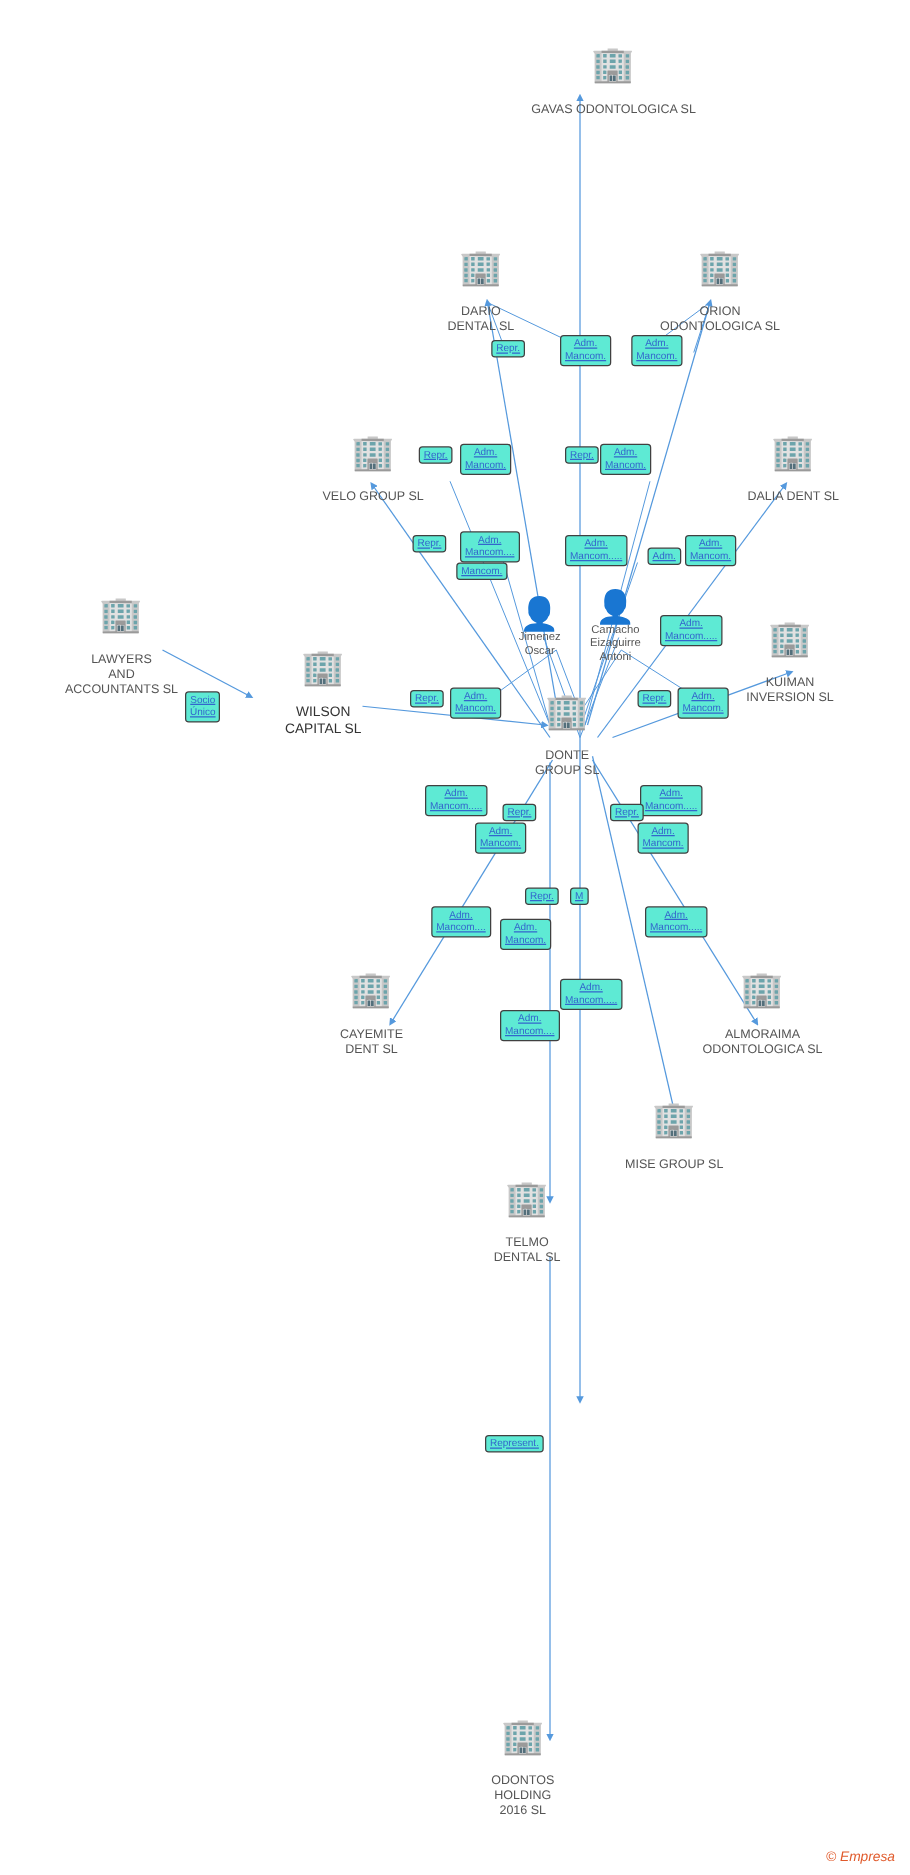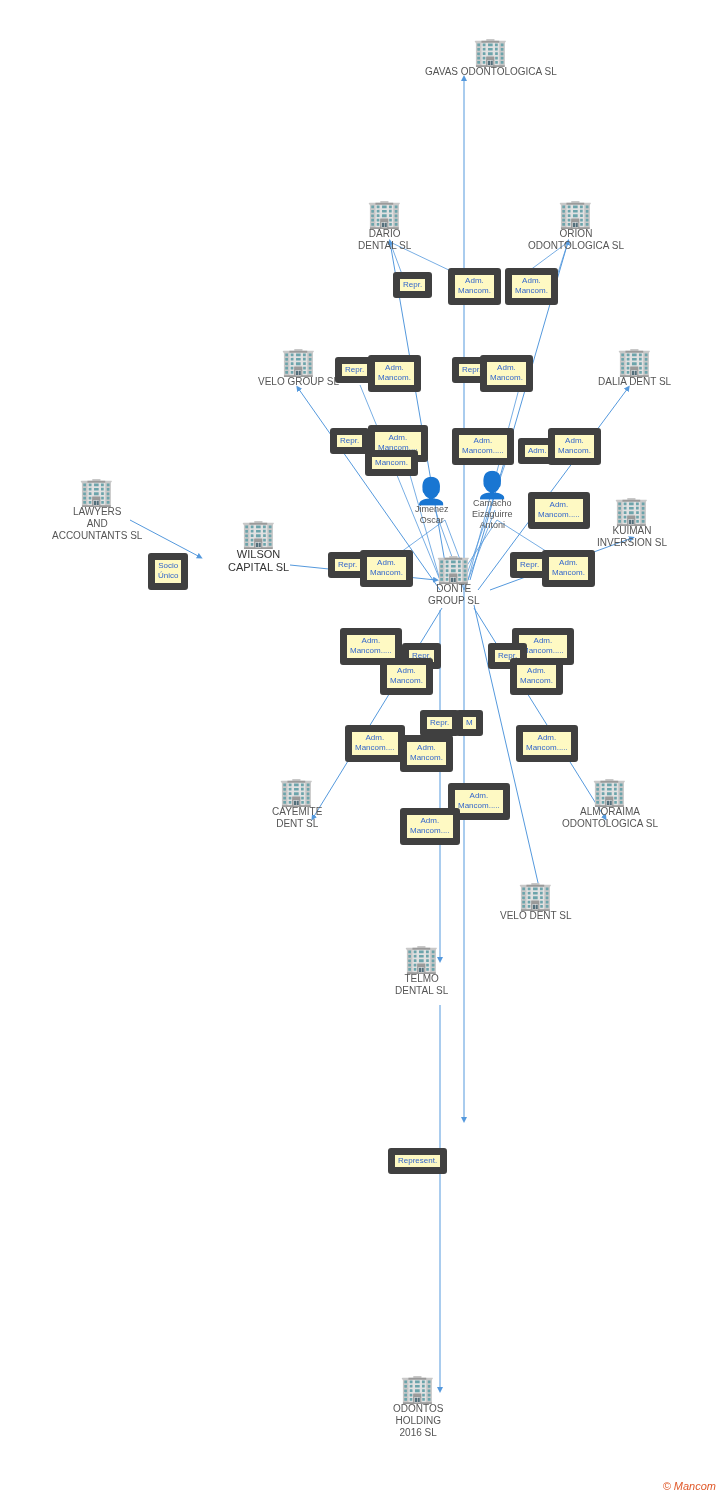--- a/index.html
+++ b/index.html
@@ -32,21 +32,21 @@
     }
     .building-icon {
       font-size: 28px;
       line-height: 1;
     }
     .building-icon.orange { color: #e05a2b; }
     .building-icon.gray { color: #888888; }
     .node-label {
       font-size: 10px;
       color: #555555;
-      margin-top: 0;
+      margin-top: 16px;
       line-height: 1.2;
       white-space: nowrap;
       text-align: center;
     }
     .node-label.bold {
       font-weight: normal;
       font-size: 11px;
       color: #333;
     }
     .person-icon {
@@ -55,29 +55,30 @@
       line-height: 1;
     }
     .person-label {
       font-size: 9px;
       color: #555;
       line-height: 1.2;
       text-align: center;
     }
     .rel-badge {
       position: absolute;
-      background: #fef9c3;
-      border: 7px solid #404040;
+      background: #5eead4;
+      border: 1px solid #404040;
       border-radius: 3px;
       font-size: 8px;
       color: #3366cc;
       padding: 1px 3px;
       text-align: center;
       line-height: 1.3;
       white-space: nowrap;
+      text-decoration: underline;
     }
     .copyright {
       position: absolute;
       bottom: 8px;
       right: 12px;
       font-size: 11px;
       color: #e05a2b;
       font-style: italic;
     }
   </style>
@@ -205,21 +206,21 @@
     <span class="node-label">CAYEMITE<br>DENT SL</span>
   </div>
 
   <div class="node" style="left:562px; top:778px;">
     <span class="building-icon gray">🏢</span>
     <span class="node-label">ALMORAIMA<br>ODONTOLOGICA SL</span>
   </div>
 
   <div class="node" style="left:500px; top:882px;">
     <span class="building-icon gray">🏢</span>
-    <span class="node-label">VELO DENT SL</span>
+    <span class="node-label">MISE GROUP SL</span>
   </div>
 
   <div class="node" style="left:395px; top:945px;">
     <span class="building-icon gray">🏢</span>
     <span class="node-label">TELMO<br>DENTAL SL</span>
   </div>
 
   <div class="node" style="left:393px; top:1375px;">
     <span class="building-icon gray">🏢</span>
     <span class="node-label">ODONTOS<br>HOLDING<br>2016  SL</span>
@@ -327,14 +328,14 @@
     <span>Adm.<br>Mancom.....</span>
   </div>
   <div class="rel-badge" style="left:400px; top:808px;">
     <span>Adm.<br>Mancom....</span>
   </div>
 
   <div class="rel-badge" style="left:388px; top:1148px;text-align:right;">
     <span>Represent.</span>
   </div>
 
-  <div class="copyright">© Mancom</div>
+  <div class="copyright">© Empresa</div>
 </div>
 
 </body></html>

